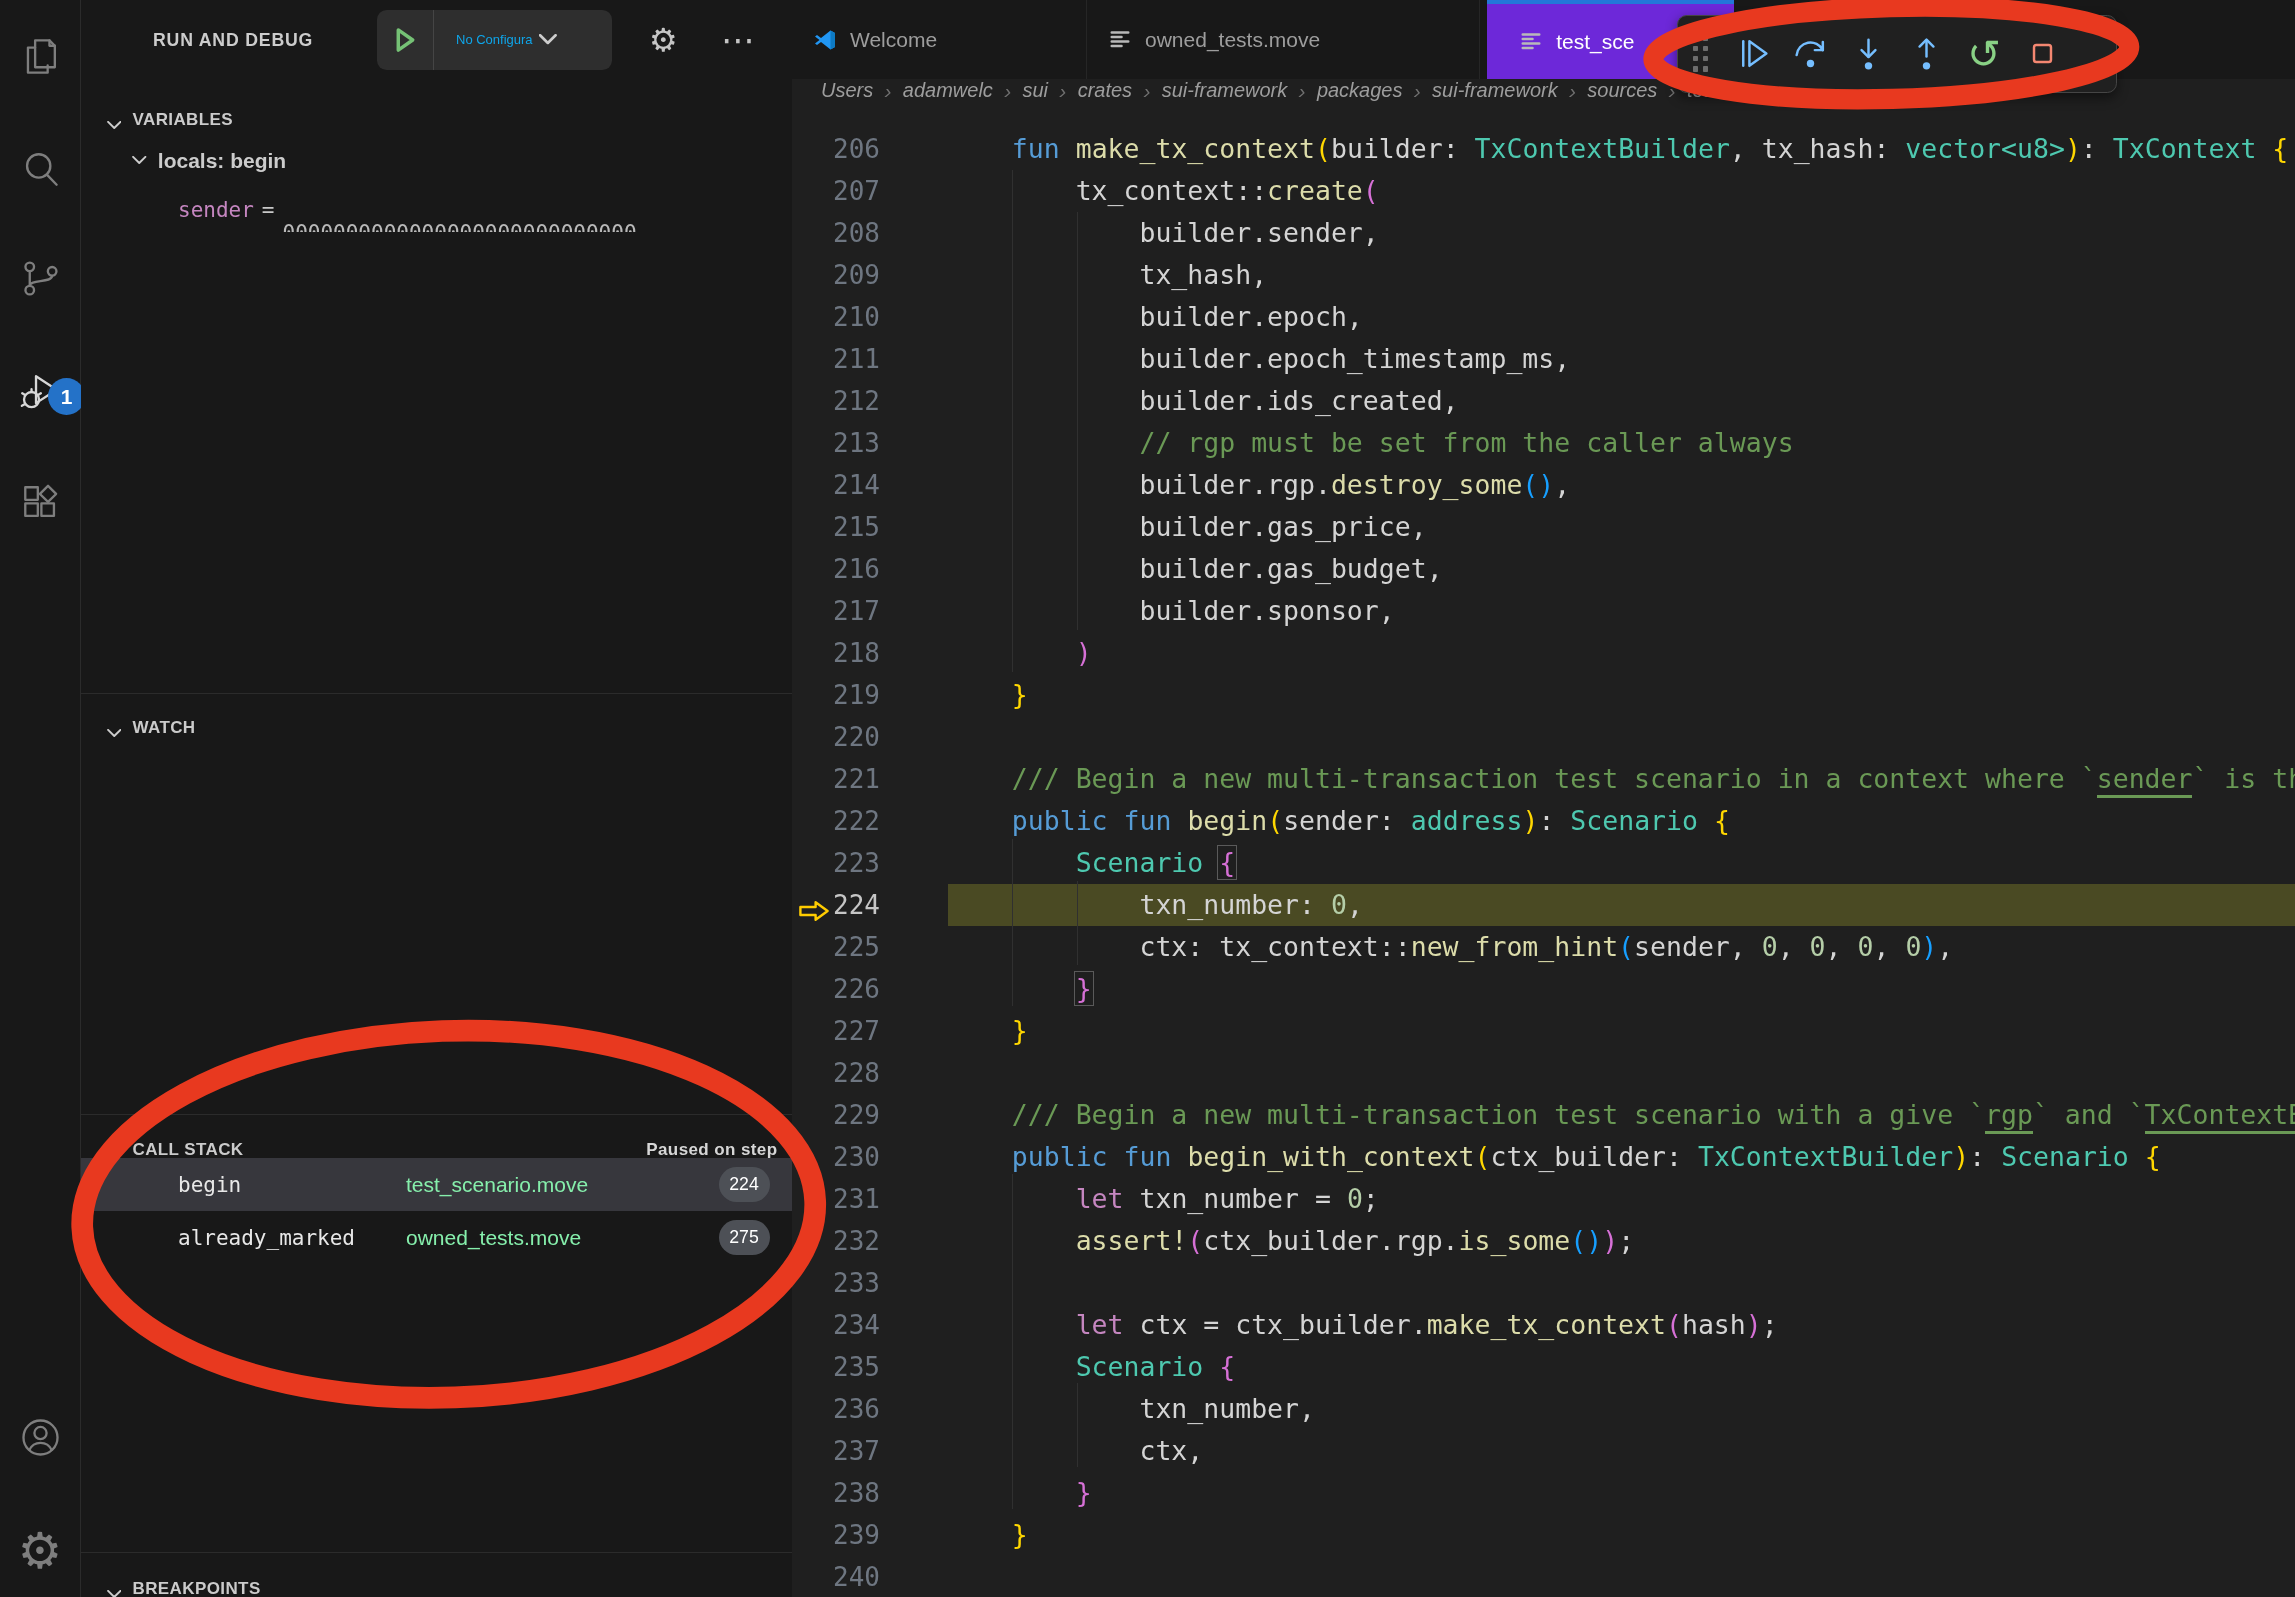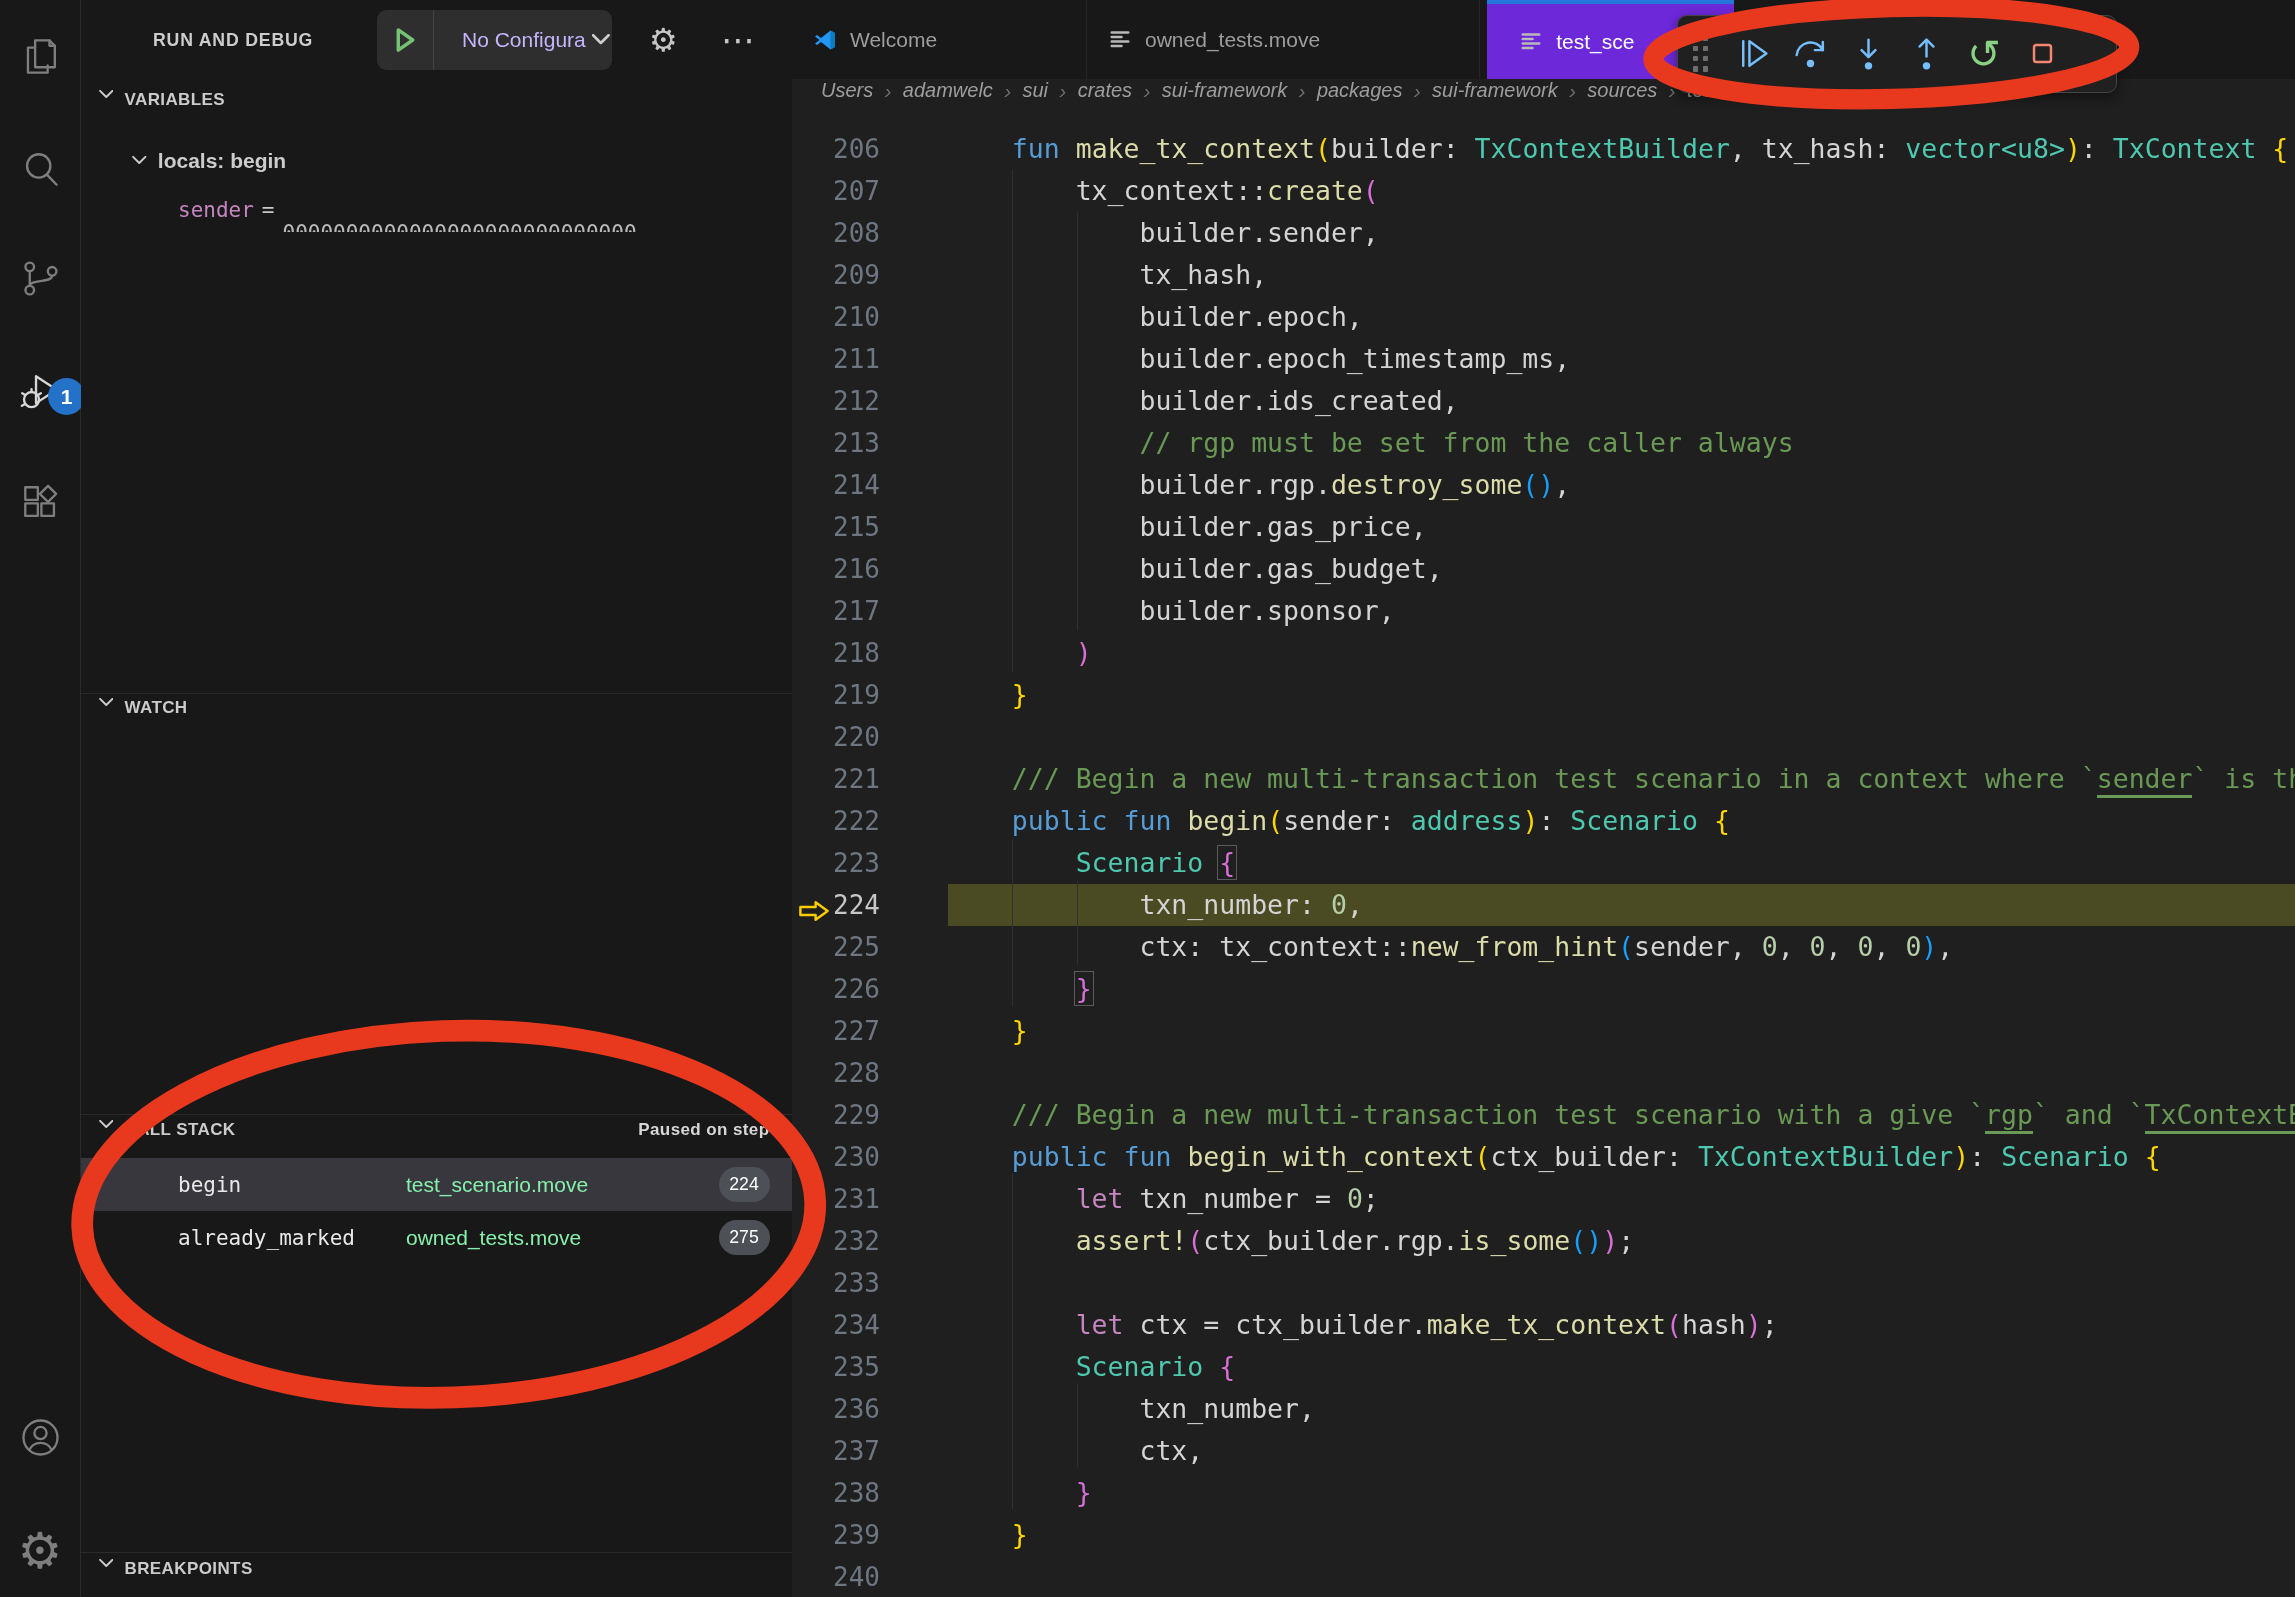--- a/index.html
+++ b/index.html
@@ -17,26 +17,26 @@
             font-size:21px;font-weight:700;display:flex;align-items:center;justify-content:center;}
   .ab-glyph{font-size:50px;line-height:1;font-family:"DejaVu Sans",sans-serif;}
 
   
   #sidebar{position:absolute;left:81px;top:0;width:711px;height:1597px;background:#181818;}
   #sb-header{position:absolute;left:0;top:0;width:100%;height:80px;display:flex;align-items:center;}
   #sb-title{margin-left:72px;font-size:17.7px;font-weight:600;letter-spacing:0.8px;color:#cccccc;white-space:nowrap;}
   #cfg-box{position:absolute;left:296px;top:9.7px;width:235px;height:60px;background:#2e2e2e;border-radius:9.7px;display:flex;align-items:center;overflow:hidden;}
   #cfg-play{width:56px;height:100%;display:flex;align-items:center;justify-content:center;border-right:0.8px solid #454545;}
   #cfg-play svg{width:21px;height:26px;stroke:#75c175;fill:none;stroke-width:2.4;stroke-linejoin:round;}
-  #cfg-label{margin-left:28px;font-size:21px;color:#c4b5fd;white-space:nowrap;max-width:137px;overflow:hidden;}
+  #cfg-label{margin-left:22px;font-size:13px;color:#0ea5e9;white-space:nowrap;max-width:137px;overflow:hidden;}
   .chev{width:17.7px;height:11.3px;stroke:#cccccc;fill:none;stroke-width:2.4;stroke-linecap:round;stroke-linejoin:round;margin-left:6.4px;flex:0 0 auto;}
   #sb-gear{position:absolute;left:568px;top:0;height:80px;display:flex;align-items:center;font-size:32px;color:#c5c5c5;font-family:"DejaVu Sans",sans-serif;}
   #sb-dots{position:absolute;left:640px;top:0;height:80px;display:flex;align-items:center;font-size:34px;color:#c5c5c5;}
 
-  .sb-sec-header{position:absolute;left:0;width:100%;height:40px;display:flex;align-items:flex-start;font-size:17px;font-weight:700;color:#cbcbcb;letter-spacing:0.4px;}
+  .sb-sec-header{position:absolute;left:8px;width:100%;height:40px;display:flex;align-items:flex-end;font-size:17px;font-weight:700;color:#cbcbcb;letter-spacing:0.4px;}
   .sb-sec-header .chev-s{width:14.5px;height:8.8px;stroke:#cccccc;fill:none;stroke-width:2.2;stroke-linecap:round;stroke-linejoin:round;margin:0 11.3px 0 17.7px;}
   .sb-divider{position:absolute;left:0;width:100%;height:0;border-top:1.6px solid #2b2b2b;}
 
   #row-scope{position:absolute;left:0;top:138px;width:100%;height:45px;display:flex;align-items:center;font-size:21px;font-weight:600;color:#cccccc;}
   #row-scope .chev-s{width:14.5px;height:8.8px;stroke:#cccccc;fill:none;stroke-width:2.2;stroke-linecap:round;stroke-linejoin:round;margin:0 11.3px 0 51px;}
   #row-var{position:absolute;left:0;top:187px;width:100%;height:45px;display:flex;align-items:center;font-size:21px;white-space:nowrap;overflow:hidden;}
   #row-var .vname{margin-left:97px;color:#c586c0;}
   #row-var .veq{color:#c8c8c8;margin:0 8px;}
   #row-var .vval{color:#b9b9b9;margin-top:46px;}
 

